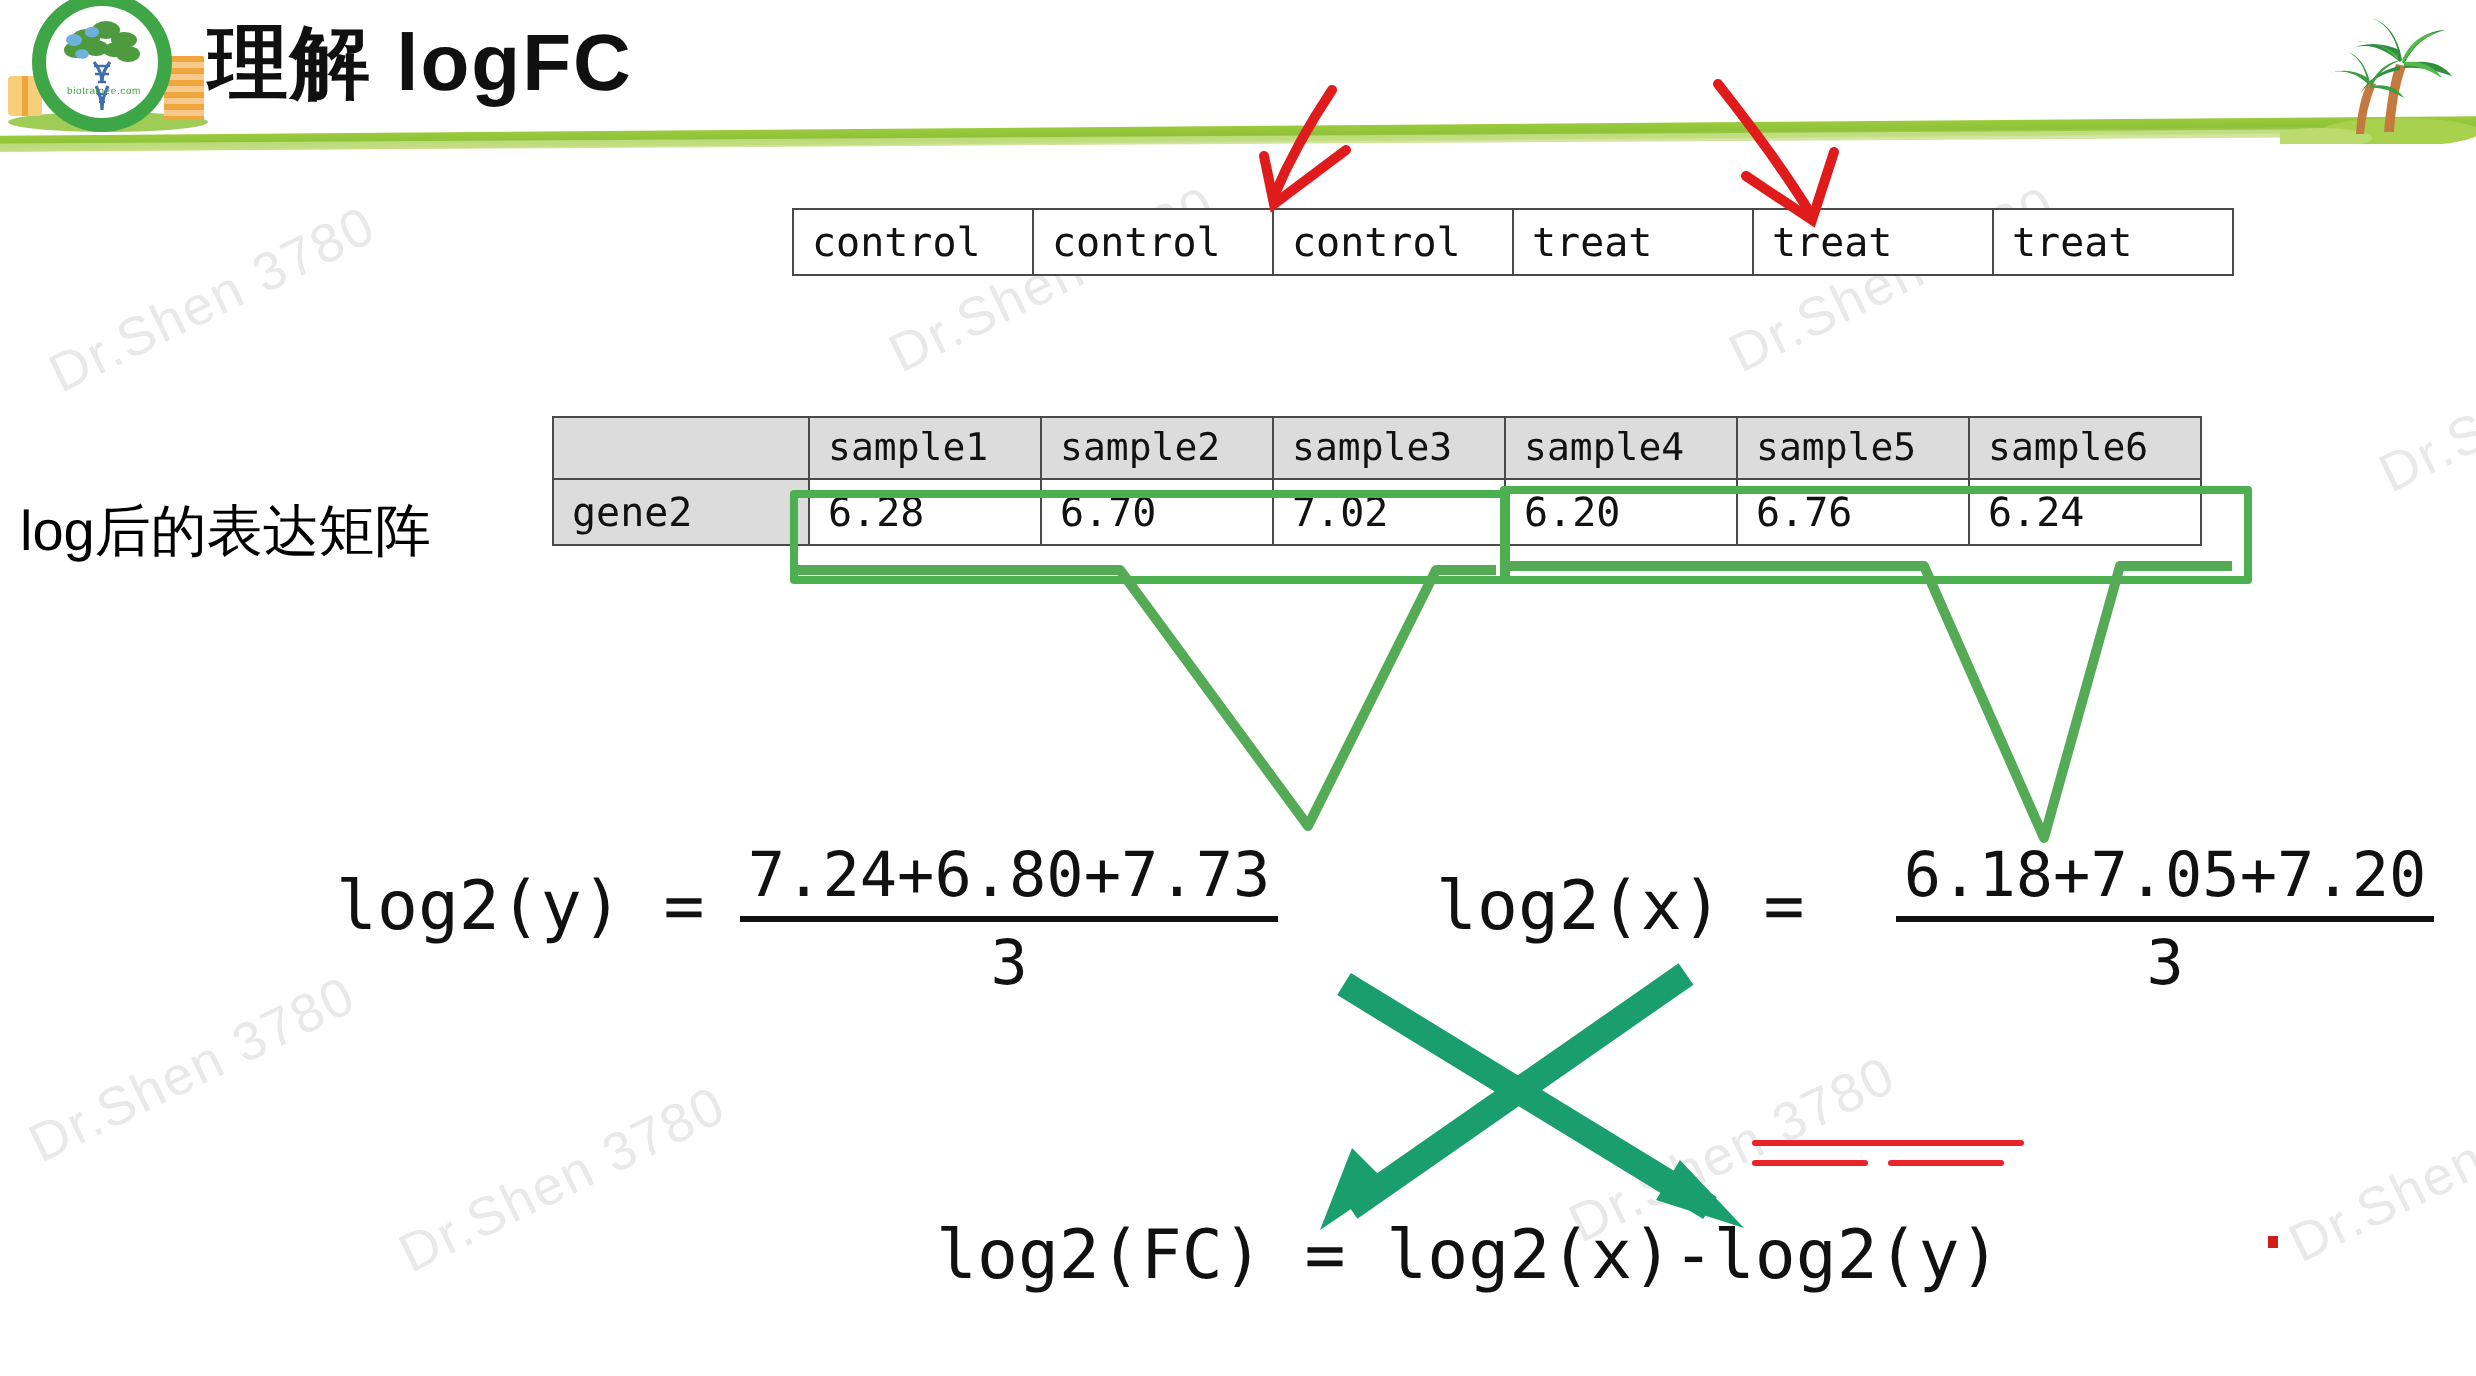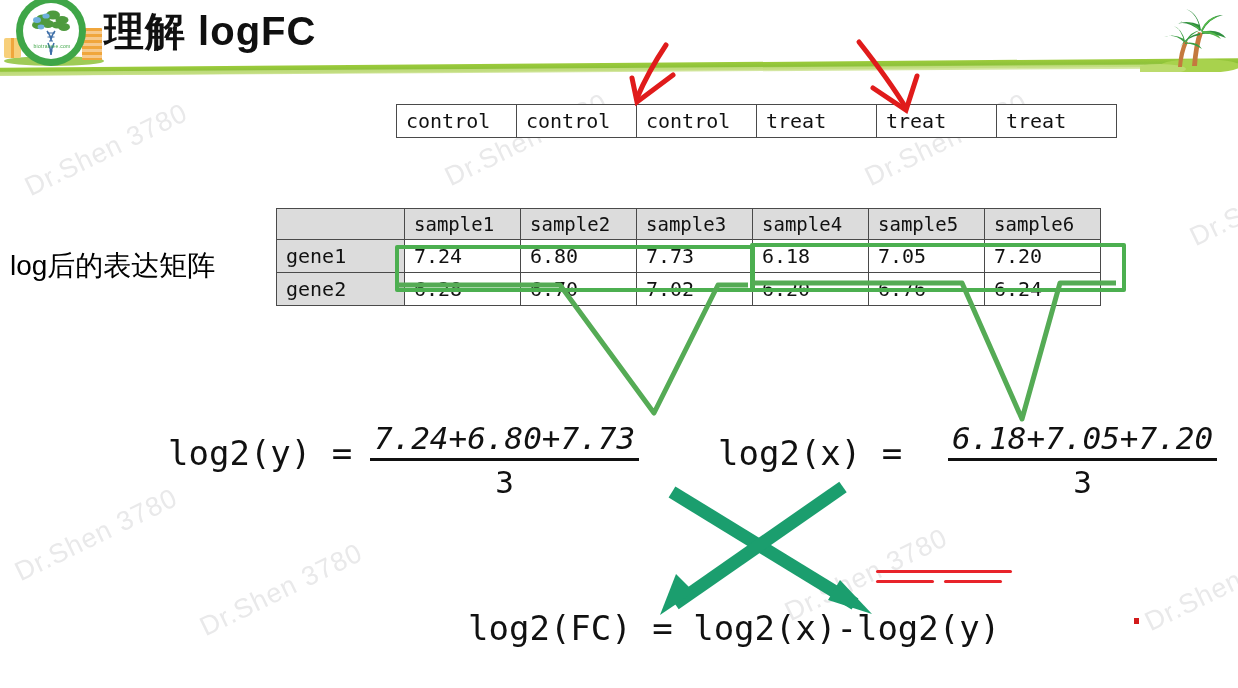--- a/index.html
+++ b/index.html
@@ -108,21 +108,21 @@
   .caption{
     position:absolute;left:10px;top:247px;
     font-family:Liberation Sans, sans-serif;
     font-size:28px;color:#000000;white-space:nowrap;
   }
 
   
   .formula{position:absolute;font-family:"DejaVu Sans Mono",monospace;color:#111;}
   .flabel{font-size:34px;text-align:right;}
   .frac{display:inline-block;vertical-align:middle;text-align:center;margin-left:8px;}
-  .frac .num{font-size:31px;padding:0 4px 2px 4px;border-bottom:3px solid #111;font-style:italic;}
+  .frac .num{font-size:31px;padding:0 4px 2px 4px;border-bottom:3px solid #111;}
   .frac .den{font-size:31px;padding-top:3px;}
   #formula-y{left:168px;top:420px;}
   #formula-x{left:718px;top:420px;}
   #formula-fc{left:468px;top:608px;font-size:34px;}
 
   
   .note{
     position:absolute;left:866px;top:537px;
     font-family:"Liberation Serif","DejaVu Serif",serif;
     font-size:28px;color:#1f9d4d;white-space:nowrap;font-weight:500;
@@ -230,29 +230,20 @@
         <tr>
       <td class="rowhdr"></td>
       <td class="hdr">sample1</td>
       <td class="hdr">sample2</td>
       <td class="hdr">sample3</td>
       <td class="hdr">sample4</td>
       <td class="hdr">sample5</td>
       <td class="hdr">sample6</td>
     </tr>
     <tr>
-      <td class="rowhdr">gene1</td>
-      <td>7.24</td>
-      <td>6.80</td>
-      <td>7.73</td>
-      <td>6.18</td>
-      <td>7.05</td>
-      <td>7.20</td>
-    </tr>
-    <tr>
       <td class="rowhdr">gene2</td>
       <td>6.28</td>
       <td>6.70</td>
       <td>7.02</td>
       <td>6.20</td>
       <td>6.76</td>
       <td>6.24</td>
     </tr>
   </tbody>
     </table>

